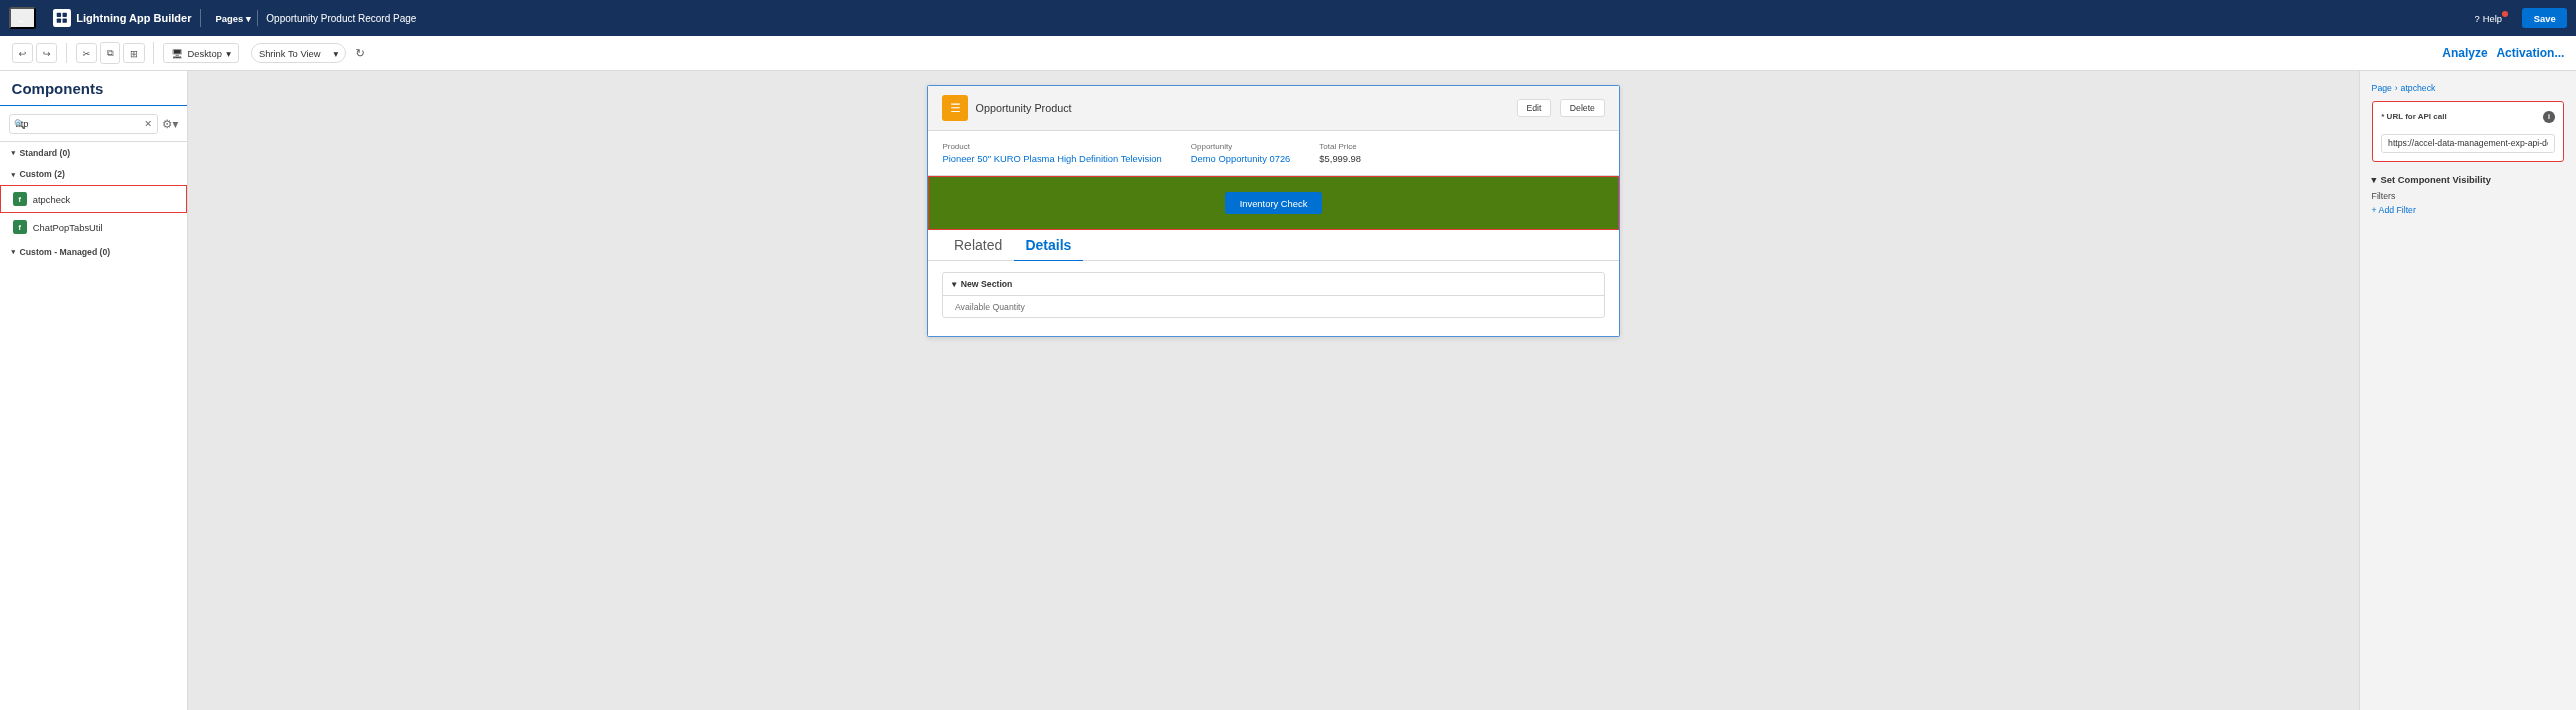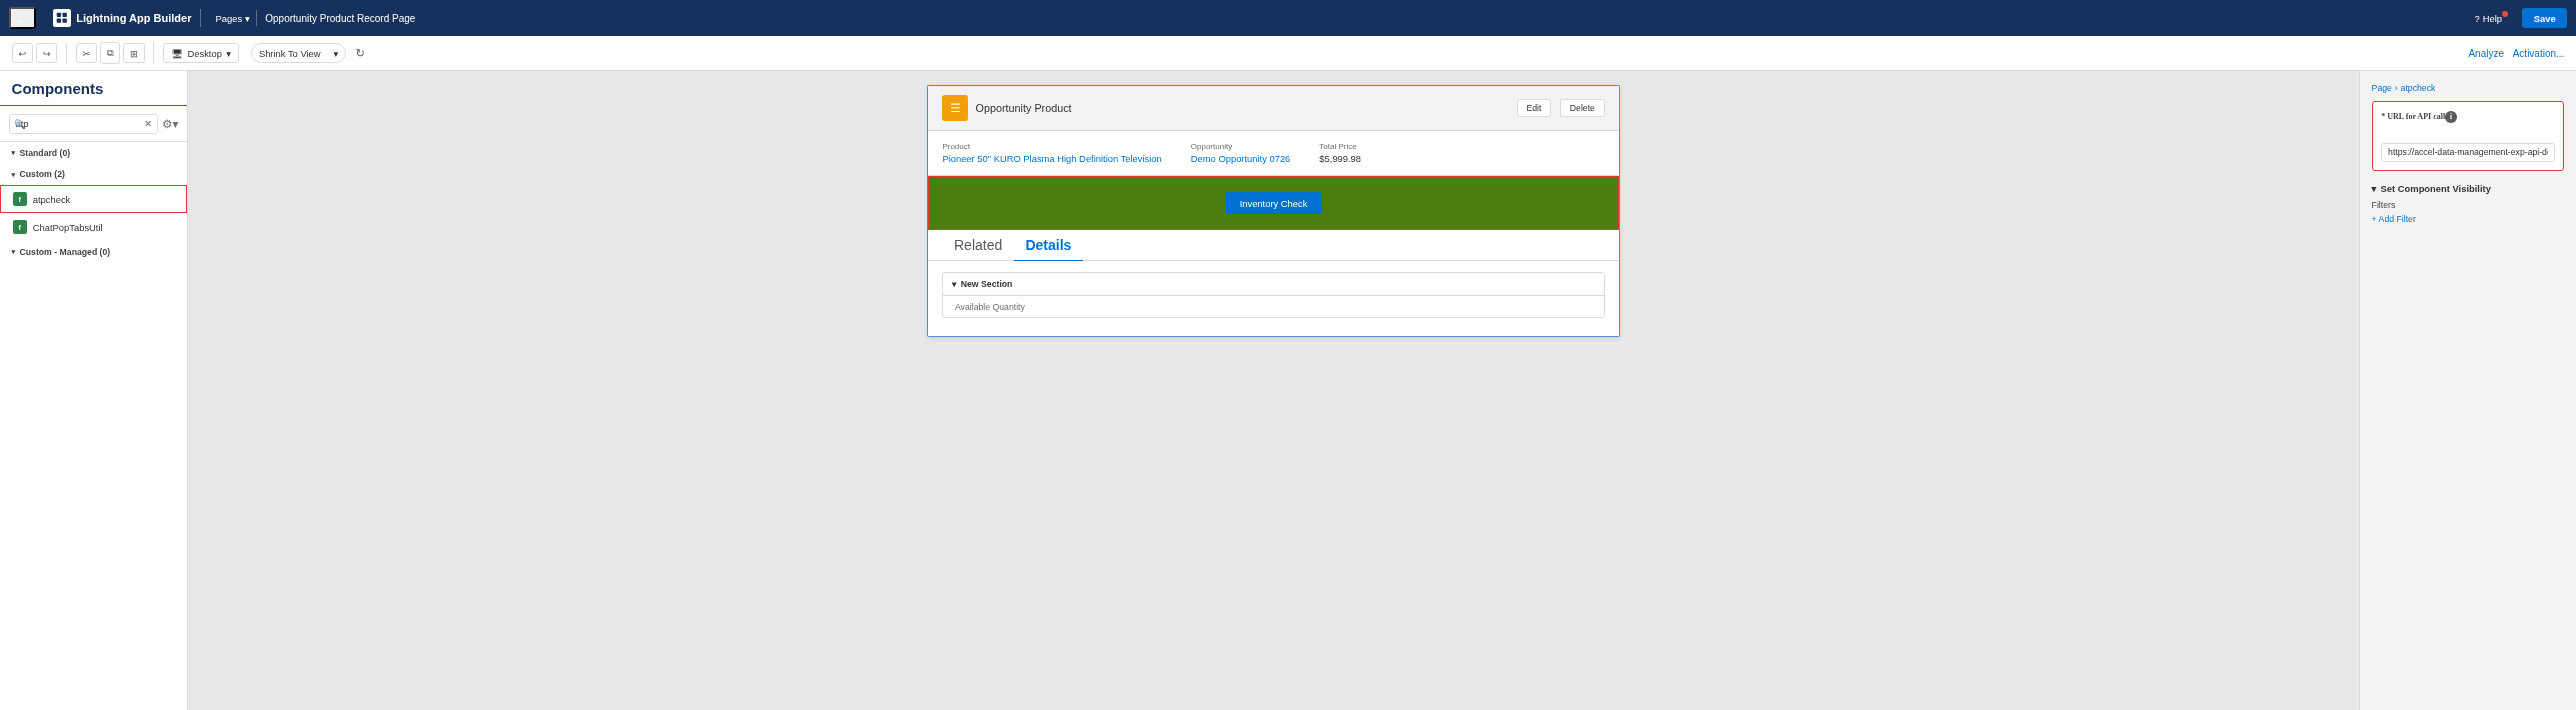--- a/index.html
+++ b/index.html
@@ -34,21 +34,21 @@
     }
     .top-nav .app-title .icon-box {
       width: 17.3px; height: 17.3px;
       background: #fff;
       border-radius: 2.2px;
       display: flex; align-items: center; justify-content: center;
     }
     .top-nav .app-title .icon-box svg { width: 11.6px; height: 11.6px; }
     .top-nav .pages-btn {
       display: flex; align-items: center; gap: 2.9px;
-      color: #fff; font-size: 9.4px; font-weight: 400;
+      color: #fff; font-size: 9.4px; font-weight: 700;
       cursor: pointer; padding: 2.9px 5.8px;
       border-right: 0.7px solid rgba(255,255,255,0.3);
     }
     .top-nav .page-name {
       color: #fff; font-size: 10px; font-weight: 500;
       flex: 1;
     }
     .top-nav .right-actions {
       margin-left: auto;
       display: flex; align-items: center; gap: 11.6px;
@@ -105,22 +105,22 @@
     .toolbar .refresh-btn {
       background: none; border: none; cursor: pointer;
       font-size: 11.6px; color: #5a5a5a; margin-left: 2.9px;
     }
     .toolbar .right-tools {
       margin-left: auto;
       display: flex; align-items: center; gap: 8.7px;
     }
     .toolbar .analyze-btn, .toolbar .activation-btn {
       background: none; border: none;
-      color: #0070d2; font-size: 10px; cursor: pointer;
-      font-weight: 400;
+      color: #0070d2; font-size: 12px; cursor: pointer;
+      font-weight: 700;
       text-align: center;
     }
 
     
     .main-layout {
       display: flex;
       height: calc(100vh - 71px);
     }
 
     
@@ -295,22 +295,22 @@
     }
 
     .right-panel .field-group {
       background: #fff;
       border: 1.4px solid #e53935;
       border-radius: 2.9px;
       padding: 8.7px;
       margin-bottom: 11.6px;
     }
     .right-panel .field-label {
-      font-size: 8px; color: #444; font-weight: 600; margin-bottom: 20px;
-      display: flex; align-items: center;  font-family: Liberation Serif, serif;
+      font-size: 8px; color: #444; font-weight: 600; margin-bottom: 11px;
+      display: flex; align-items: center; justify-content: space-between;
     }
     .right-panel .field-label .info-icon {
       width: 11.6px; height: 11.6px; background: #5a5a5a;
       border-radius: 50%; color: #fff; font-size: 7.2px;
       display: flex; align-items: center; justify-content: center;
     }
     .right-panel .field-input {
       width: 100%; border: 0.7px solid #dddbda; border-radius: 2.9px;
       padding: 3.6px 5.8px; font-size: 8.7px; color: #333;
       background: #fff;

